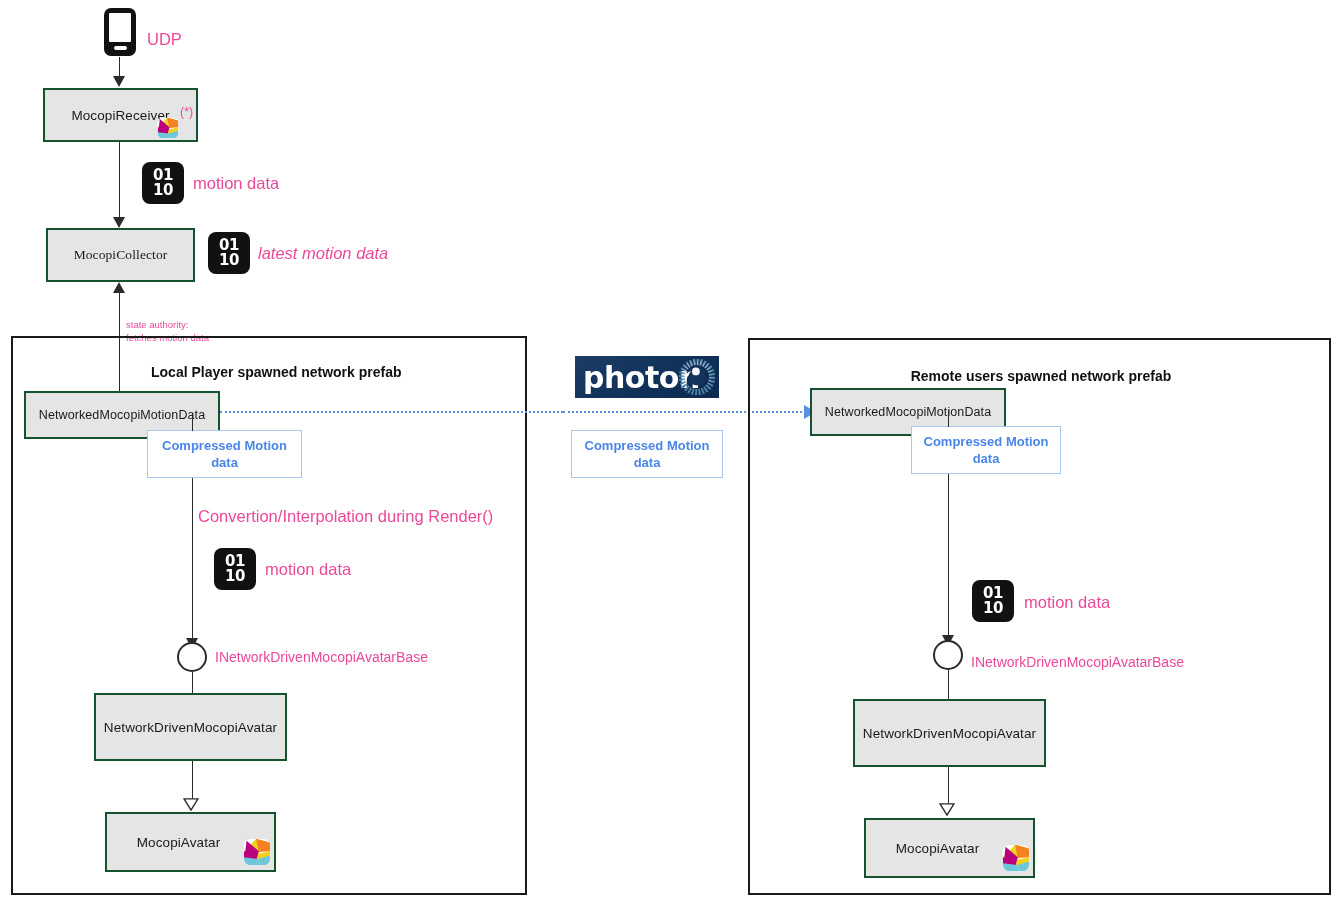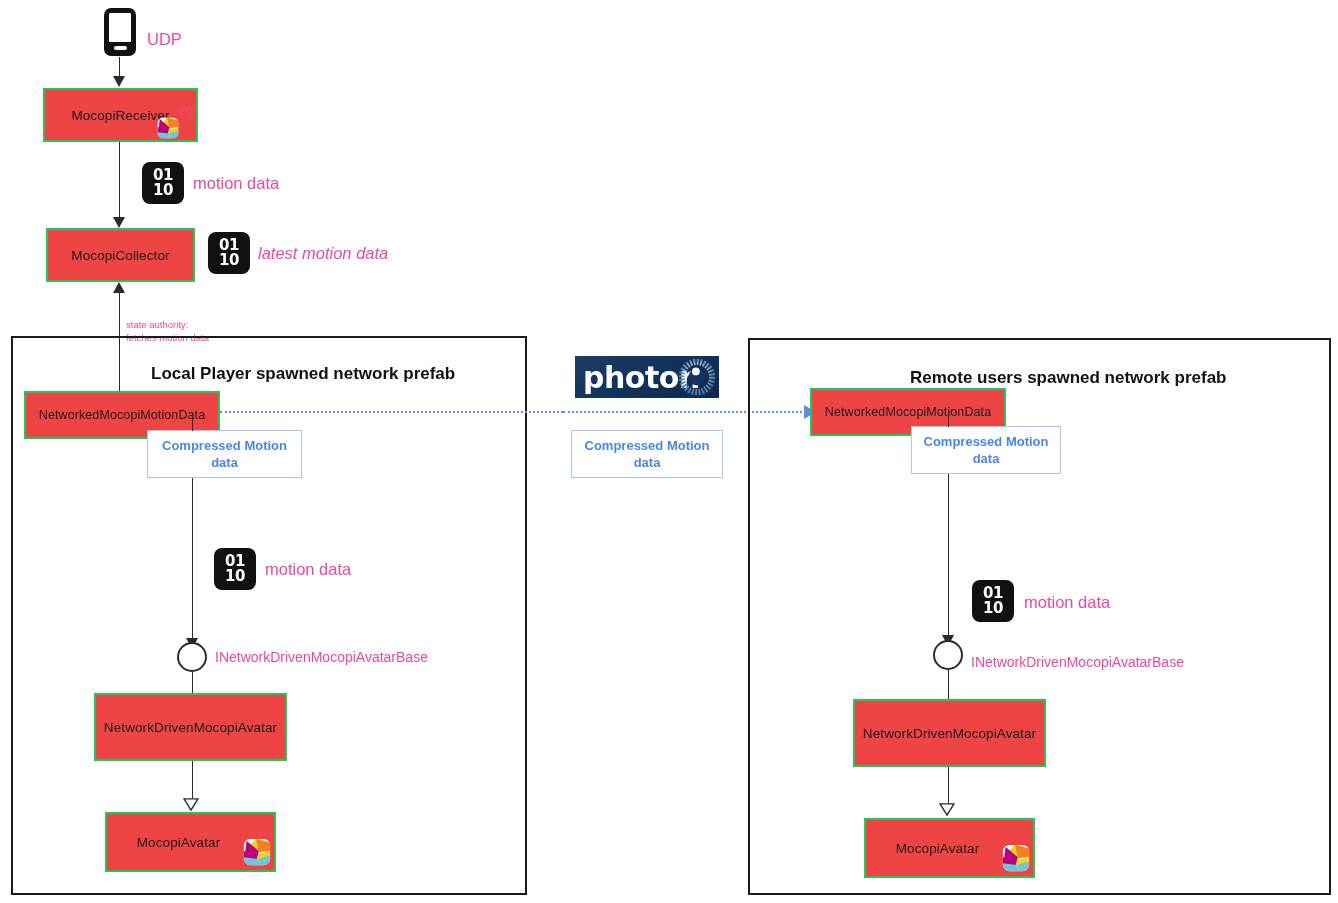--- a/index.html
+++ b/index.html
@@ -16,22 +16,22 @@
     position: relative;
     width: 1338px;
     height: 903px;
     background: #ffffff;
     overflow: hidden;
   }
 
   
   .node-box {
     position: absolute;
-    background: #ef4444;
-    border: 2px solid #22c55e;
+    background: #e5e5e5;
+    border: 2px solid #14532d;
     box-sizing: border-box;
     display: flex;
     align-items: center;
     justify-content: center;
   }
   .node-label {
     font-size: 13.5px;
     color: #1a1a1a;
     white-space: nowrap;
     letter-spacing: 0.1px;
@@ -39,21 +39,21 @@
 
   
   .panel {
     position: absolute;
     background: transparent;
     border: 2px solid #1a1a1a;
     box-sizing: border-box;
   }
   .panel-title {
     position: absolute;
-    font-size: 17px;
+    font-size: 14px;
     font-weight: bold;
     color: #111111;
     white-space: nowrap;
     text-align: center;
   }
 
   
   .note-box {
     position: absolute;
     background: #ffffff;
@@ -226,21 +226,21 @@
 
   <div class="vline" style="left:119px; top:142px; height:76px;"></div>
   <div class="arrow-down-solid" style="left:113px; top:217px;"></div>
 
   <div class="bin-icon" style="left:142px; top:162px; width:42px; height:42px; font-size:15px;">
     <div class="bin-row">01</div>
     <div class="bin-row">10</div>
   </div>
   <div class="txt txt-lg" style="left:193px; top:174px;">motion data</div>
 
-  <div class="node-box" style="left:46px; top:228px; width:149px; height:54px;">
+  <div class="node-box" style="left:46px; top:228px; width:149px; height:54px;font-family:Liberation Serif, serif;">
     <span class="node-label">MocopiCollector</span>
   </div>
 
   <div class="bin-icon" style="left:208px; top:232px; width:42px; height:42px; font-size:15px;">
     <div class="bin-row">01</div>
     <div class="bin-row">10</div>
   </div>
   <div class="txt txt-lg" style="left:258px; top:244px;font-style:italic;">latest motion data</div>
 
   <div class="vline" style="left:119px; top:293px; height:120px;"></div>
@@ -259,20 +259,21 @@
     <div>
       <div class="note-text">Compressed Motion</div>
       <div class="note-text">data</div>
     </div>
   </div>
 
   <div class="vline" style="left:192px; top:413px; height:18px;"></div>
   <div class="vline" style="left:192px; top:478px; height:164px;"></div>
   <div class="arrow-down-solid" style="left:186px; top:638px;"></div>
 
+  <div class="txt txt-lg" style="left:198px; top:507px;">Convertion/Interpolation during Render()</div>
 
   <div class="bin-icon" style="left:214px; top:548px; width:42px; height:42px; font-size:15px;">
     <div class="bin-row">01</div>
     <div class="bin-row">10</div>
   </div>
   <div class="txt txt-lg" style="left:265px; top:560px;">motion data</div>
 
   <div class="iface-circle" style="left:177px; top:642px; width:30px; height:30px;"></div>
   <div class="txt txt-md" style="left:215px; top:649px;">INetworkDrivenMocopiAvatarBase</div>
 

